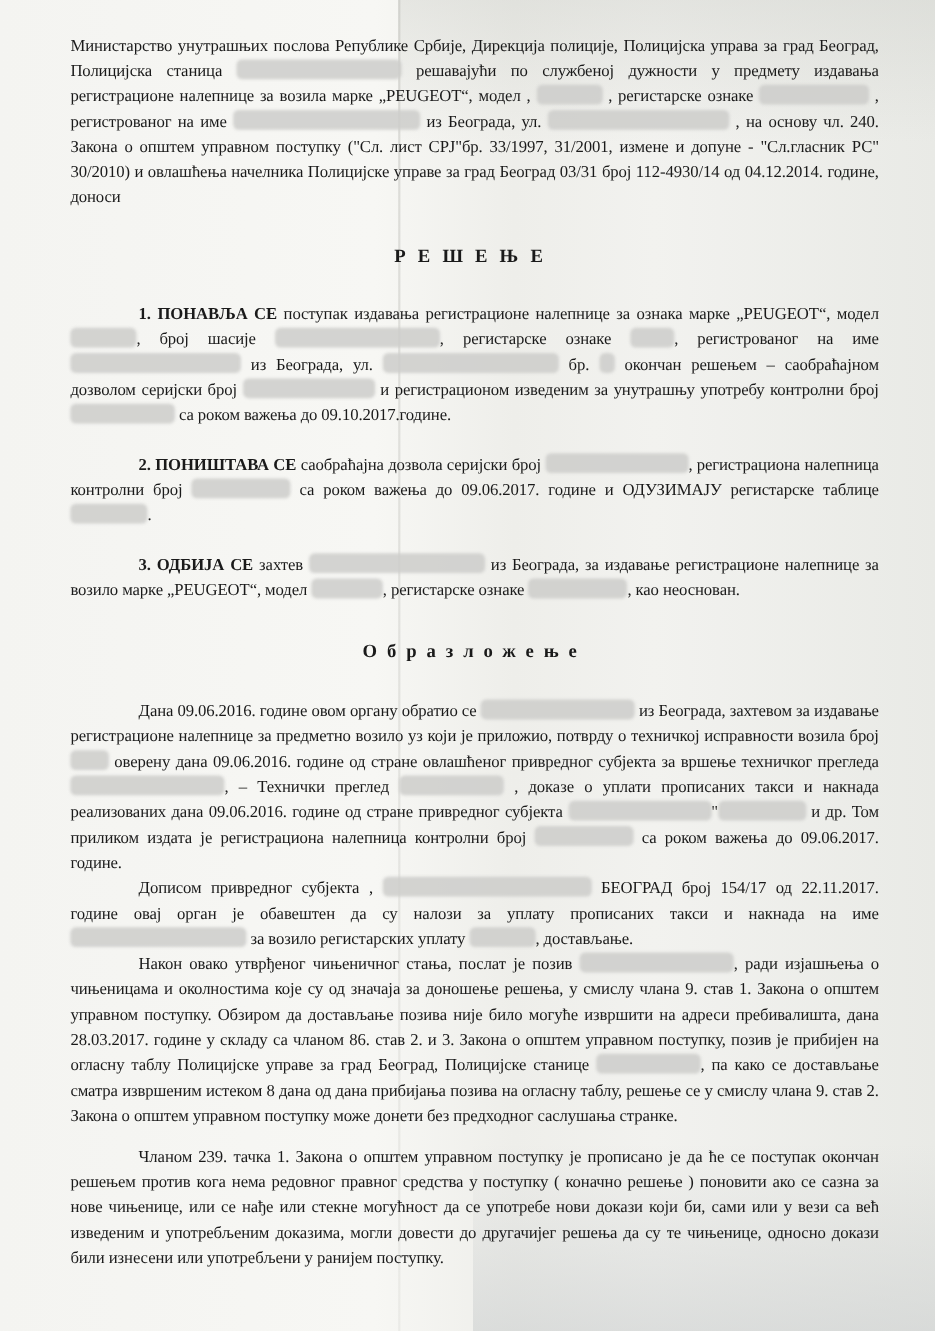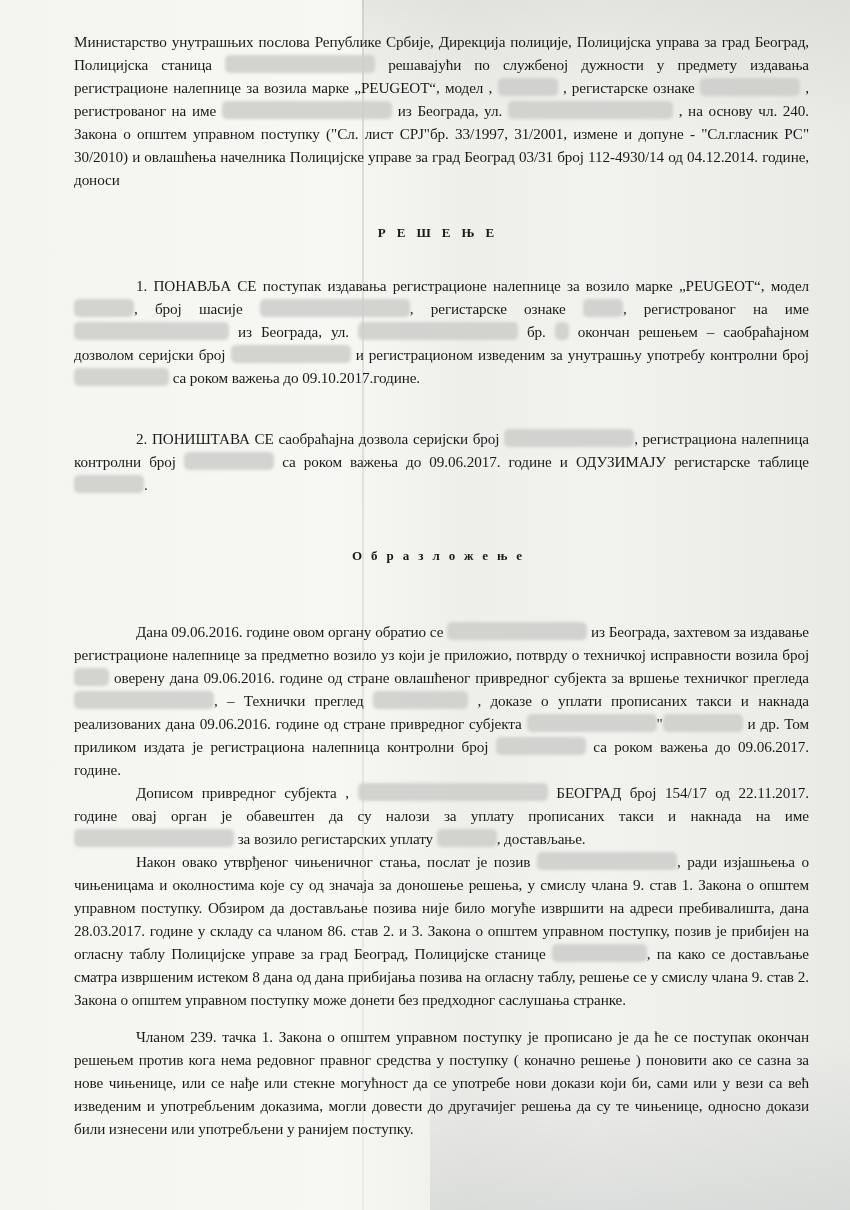--- a/index.html
+++ b/index.html
@@ -5,27 +5,27 @@
   html, body { margin:0; padding:0; }
   body {
     width:850px; height:1210px; overflow:hidden; position:relative;
     background: linear-gradient(90deg, #f4f4f1 0%, #f7f7f4 40%, #eeeeea 55%, #f2f2ef 70%, #e9eae6 100%);
     font-family: "Liberation Serif", "DejaVu Serif", serif;
     color:#1a1a1a;
   }
   .fold-v { position:absolute; left:362px; top:0; width:2px; height:1210px; background:linear-gradient(180deg, rgba(190,190,185,0.5), rgba(210,210,205,0.3)); }
   .shade-tr { position:absolute; left:362px; top:0; width:488px; height:130px; background:linear-gradient(180deg, rgba(200,202,196,0.35), rgba(240,240,236,0)); }
   .shade-br { position:absolute; left:430px; top:1040px; width:420px; height:170px; background:linear-gradient(180deg, rgba(225,227,225,0), rgba(205,208,208,0.6)); }
-  .page { position:absolute; left:74px; top:0; width:735px; font-size:15.2px; line-height:23px; letter-spacing:-0.1px; }
+  .page { position:absolute; left:64px; top:0; width:735px; font-size:15.2px; line-height:23px; letter-spacing:-0.1px; }
   p { margin:0; text-align:justify; }
   .indent { text-indent:62px; }
   .indent-s { text-indent:62px; }
   .r { display:inline-block; height:18px; vertical-align:-3px; background:rgba(205,205,202,0.85); border-radius:5px; filter:blur(1.5px); }
-  .title { text-align:center; font-weight:bold; letter-spacing:11px; font-size:13px; }
-  b { font-weight:normal; }
+  .title { text-align:center; font-weight:bold; letter-spacing:11px; font-size:17px; }
+  b { font-weight:bold; }
 </style>
 </head>
 <body>
 
 <div class="shade-tr"></div>
 <div class="fold-v"></div>
 <div class="shade-br"></div>
 
 <div class="page">
 
@@ -40,50 +40,58 @@
     <span class="r" style="width:170px"></span>
     <span>из Београда, ул.</span>
     <span class="r" style="width:165px"></span>
     <span>, на основу чл. 240. Закона о општем управном поступку ("Сл. лист СРЈ"бр. 33/1997, 31/2001, измене и допуне - "Сл.гласник РС" 30/2010) и овлашћења начелника Полицијске управе за град Београд 03/31 број 112-4930/14 од 04.12.2014. године, доноси</span>
   </p>
 
   <p class="title" style="margin-top:30px">РЕШЕЊЕ</p>
 
   <p class="indent" style="margin-top:30px">
     <b>1. ПОНАВЉА СЕ</b>
-    <span>поступак издавања регистрационе налепнице за возило марке „PEUGEOT“, модел</span>
+    <span>поступак издавања регистрационе налепнице за ознака марке „PEUGEOT“, модел</span>
     <span class="r" style="width:60px"></span><span>, број шасије</span>
     <span class="r" style="width:150px"></span><span>, регистарске ознаке</span>
     <span class="r" style="width:40px"></span><span>, регистрованог на име</span>
     <span class="r" style="width:155px"></span>
     <span>из Београда, ул.</span>
     <span class="r" style="width:160px"></span>
     <span>бр.</span>
     <span class="r" style="width:14px"></span>
     <span>окончан решењем – саобраћајном дозволом серијски број</span>
     <span class="r" style="width:120px"></span>
     <span>и регистрационом изведеним за унутрашњу употребу контролни број</span>
     <span class="r" style="width:95px"></span>
     <span>са роком важења до 09.10.2017.године.</span>
   </p>
 
-  <p class="indent" style="margin-top:38px">
+  <p class="indent" style="margin-top:22px">
     <b>2. ПОНИШТАВА СЕ</b>
     <span>саобраћајна дозвола серијски број</span>
     <span class="r" style="width:130px"></span><span>, регистрациона налепница контролни број</span>
     <span class="r" style="width:90px"></span>
     <span>са роком важења до 09.06.2017. године и</span>
     <span>ОДУЗИМАЈУ регистарске таблице</span>
     <span class="r" style="width:70px"></span><span>.</span>
   </p>
 
+  <p class="indent" style="margin-top:22px">
+    <b>3. ОДБИЈА СЕ</b>
+    <span>захтев</span>
+    <span class="r" style="width:160px"></span>
+    <span>из Београда, за издавање регистрационе налепнице за возило марке „PEUGEOT“, модел</span>
+    <span class="r" style="width:65px"></span><span>, регистарске ознаке</span>
+    <span class="r" style="width:90px"></span><span>, као неоснован.</span>
+  </p>
 
-  <p class="title" style="margin-top:48px; letter-spacing:9px">Образложење</p>
+  <p class="title" style="margin-top:32px; letter-spacing:9px">Образложење</p>
 
-  <p class="indent-s" style="margin-top:53px">
+  <p class="indent-s" style="margin-top:32px">
     <span>Дана 09.06.2016. године овом органу обратио се</span>
     <span class="r" style="width:140px"></span>
     <span>из Београда, захтевом за издавање регистрационе налепнице за предметно возило уз који је приложио, потврду о техничкој исправности возила број</span>
     <span class="r" style="width:35px"></span>
     <span>оверену дана 09.06.2016. године од стране овлашћеног привредног субјекта за вршење техничког прегледа</span>
     <span class="r" style="width:140px"></span><span>, – Технички преглед</span>
     <span class="r" style="width:95px"></span>
     <span>, доказе о уплати прописаних такси и накнада реализованих дана 09.06.2016. године од стране привредног субјекта</span>
     <span class="r" style="width:130px"></span><span>"</span><span class="r" style="width:80px"></span>
     <span>и др. Том приликом издата је регистрациона налепница контролни број</span>

